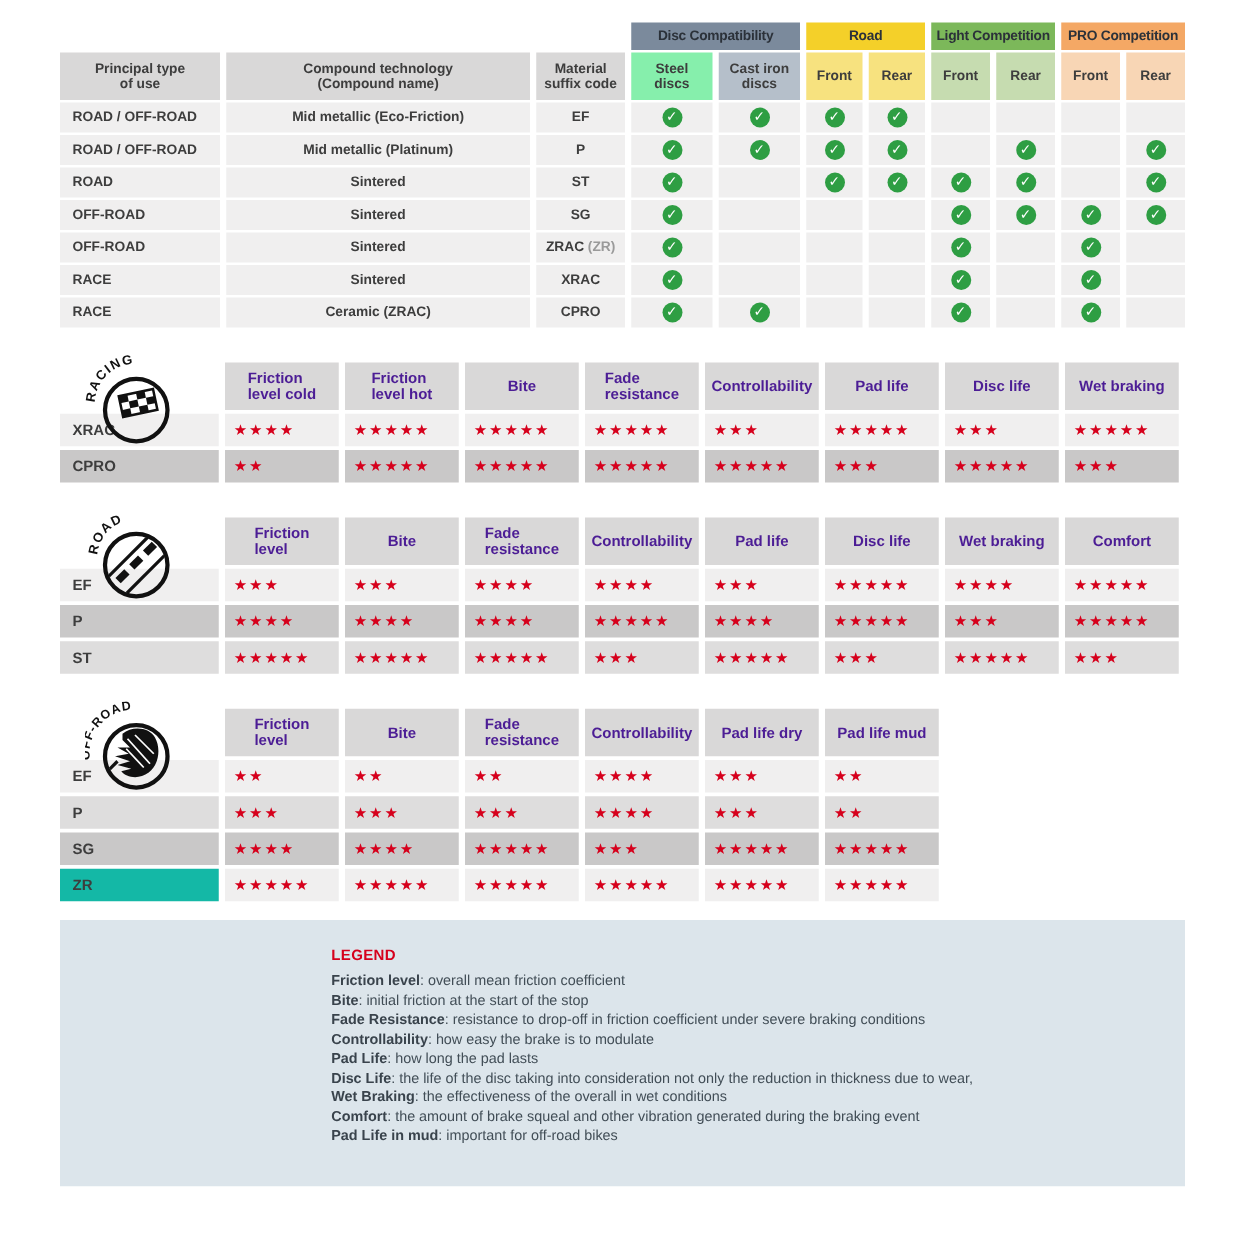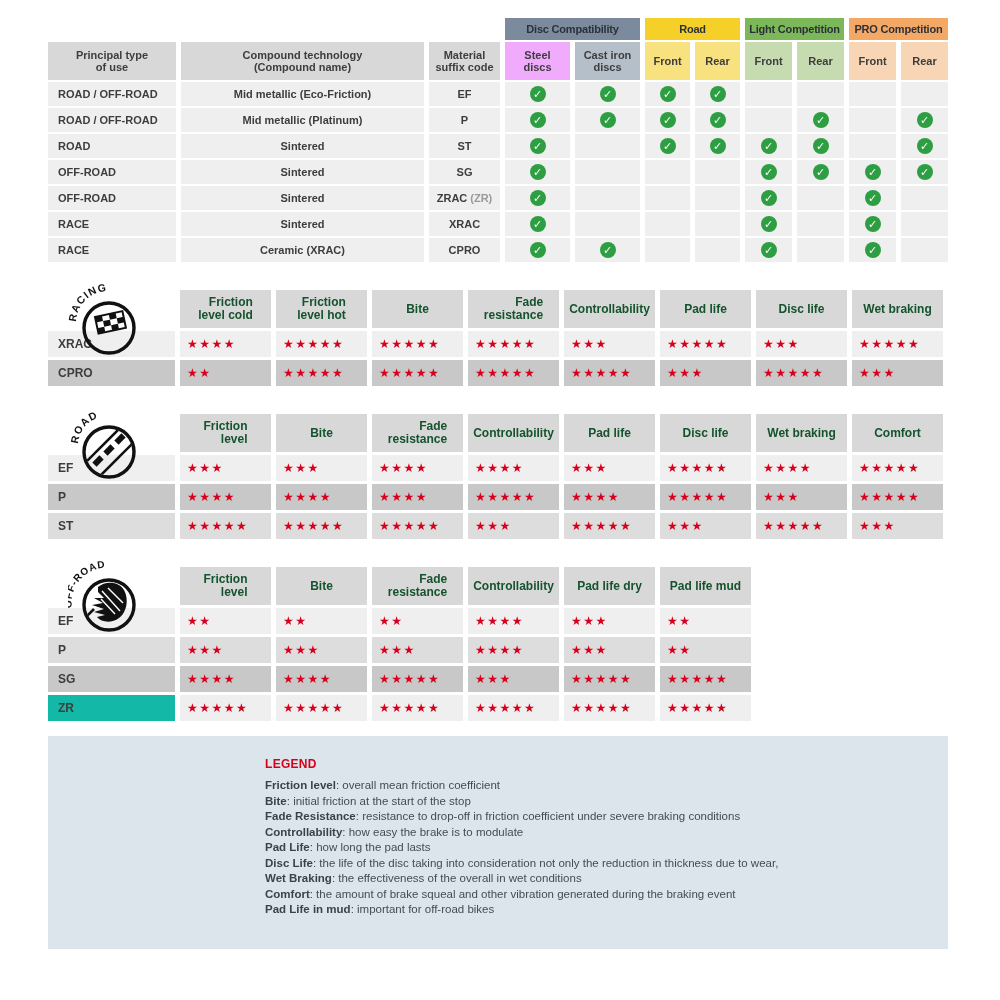--- a/index.html
+++ b/index.html
@@ -17,21 +17,21 @@
   .cell{background:#f0efef;}
   .use-cell{justify-content:flex-start !important;text-align:left !important;padding-left:10px;}
   .suffix-note{color:#9a9a9a;font-weight:700;margin-left:3px;}
   .check{width:16px;height:16px;border-radius:50%;display:flex;align-items:center;justify-content:center;
     color:#fff;font-size:11px;font-weight:700;line-height:16px;}
 
   
   .section{position:relative;margin-top:12px;}
   .rate-grid{display:grid;column-gap:5px;row-gap:3px;}
   .rate-grid > div{display:flex;align-items:center;font-size:12px;font-weight:700;}
-  .rh{background:#d9d8d8;justify-content:center;text-align:right;line-height:13px;white-space:pre-line;color:#14532d;}
+  .rh{background:#d9d8d8;justify-content:center;text-align:left;line-height:13px;white-space:pre-line;color:#4c1d95;}
   .rh-empty{background:transparent;}
   .rlabel{padding-left:10px;font-size:13px;color:#3d3d3d;}
   .stars{padding-left:7px;font-size:15px;letter-spacing:1.5px;line-height:15px;}
   .icon-wrap{position:absolute;left:20px;top:-6px;width:78px;height:80px;}
 
   
   .legend{margin-top:15px;width:900px;height:213px;background:#dce5eb;box-sizing:border-box;
     padding:21px 30px 0 217px;}
   .legend-title{font-size:12px;font-weight:700;letter-spacing:0.3px;margin-bottom:7px;}
   .lg-line{font-size:11.5px;line-height:15.5px;color:#414d56;}
@@ -48,21 +48,21 @@
         <div class="group-h" style="background: rgb(123, 138, 156); grid-column: span 2;">Disc Compatibility</div>
         <div class="group-h" style="background: rgb(244, 208, 41); grid-column: span 2;">Road</div>
         <div class="group-h" style="background: rgb(124, 184, 90); grid-column: span 2;">Light Competition</div>
         <div class="group-h" style="background: rgb(244, 168, 101); grid-column: span 2;">PRO Competition</div>
         <div class="hcell">Principal type
 of use</div>
         <div class="hcell">Compound technology
 (Compound name)</div>
         <div class="hcell">Material
 suffix code</div>
-        <div class="hcell" style="background: #f0abfc;">Steel
+        <div class="hcell" style="background: #86efac;">Steel
 discs</div>
         <div class="hcell" style="background: rgb(181, 191, 202);">Cast iron
 discs</div>
         <div class="hcell" style="background: rgb(247, 226, 127);">Front</div>
         <div class="hcell" style="background: rgb(247, 226, 127);">Rear</div>
         <div class="hcell" style="background: rgb(198, 220, 176);">Front</div>
         <div class="hcell" style="background: rgb(198, 220, 176);">Rear</div>
         <div class="hcell" style="background: rgb(248, 214, 181);">Front</div>
         <div class="hcell" style="background: rgb(248, 214, 181);">Rear</div>
         <div class="cell use-cell">ROAD / OFF-ROAD</div>
@@ -125,21 +125,21 @@
         <div class="cell"><span>XRAC</span></div>
         <div class="cell"><span class="check" style="background: rgb(46, 158, 67);">✓</span></div>
         <div class="cell"></div>
         <div class="cell"></div>
         <div class="cell"></div>
         <div class="cell"><span class="check" style="background: rgb(46, 158, 67);">✓</span></div>
         <div class="cell"></div>
         <div class="cell"><span class="check" style="background: rgb(46, 158, 67);">✓</span></div>
         <div class="cell"></div>
         <div class="cell use-cell">RACE</div>
-        <div class="cell">Ceramic (XRAC)</div>
+        <div class="cell">Ceramic (ZRAC)</div>
         <div class="cell"><span>CPRO</span></div>
         <div class="cell"><span class="check" style="background: rgb(46, 158, 67);">✓</span></div>
         <div class="cell"><span class="check" style="background: rgb(46, 158, 67);">✓</span></div>
         <div class="cell"></div>
         <div class="cell"></div>
         <div class="cell"><span class="check" style="background: rgb(46, 158, 67);">✓</span></div>
         <div class="cell"></div>
         <div class="cell"><span class="check" style="background: rgb(46, 158, 67);">✓</span></div>
         <div class="cell"></div>
       </div>

